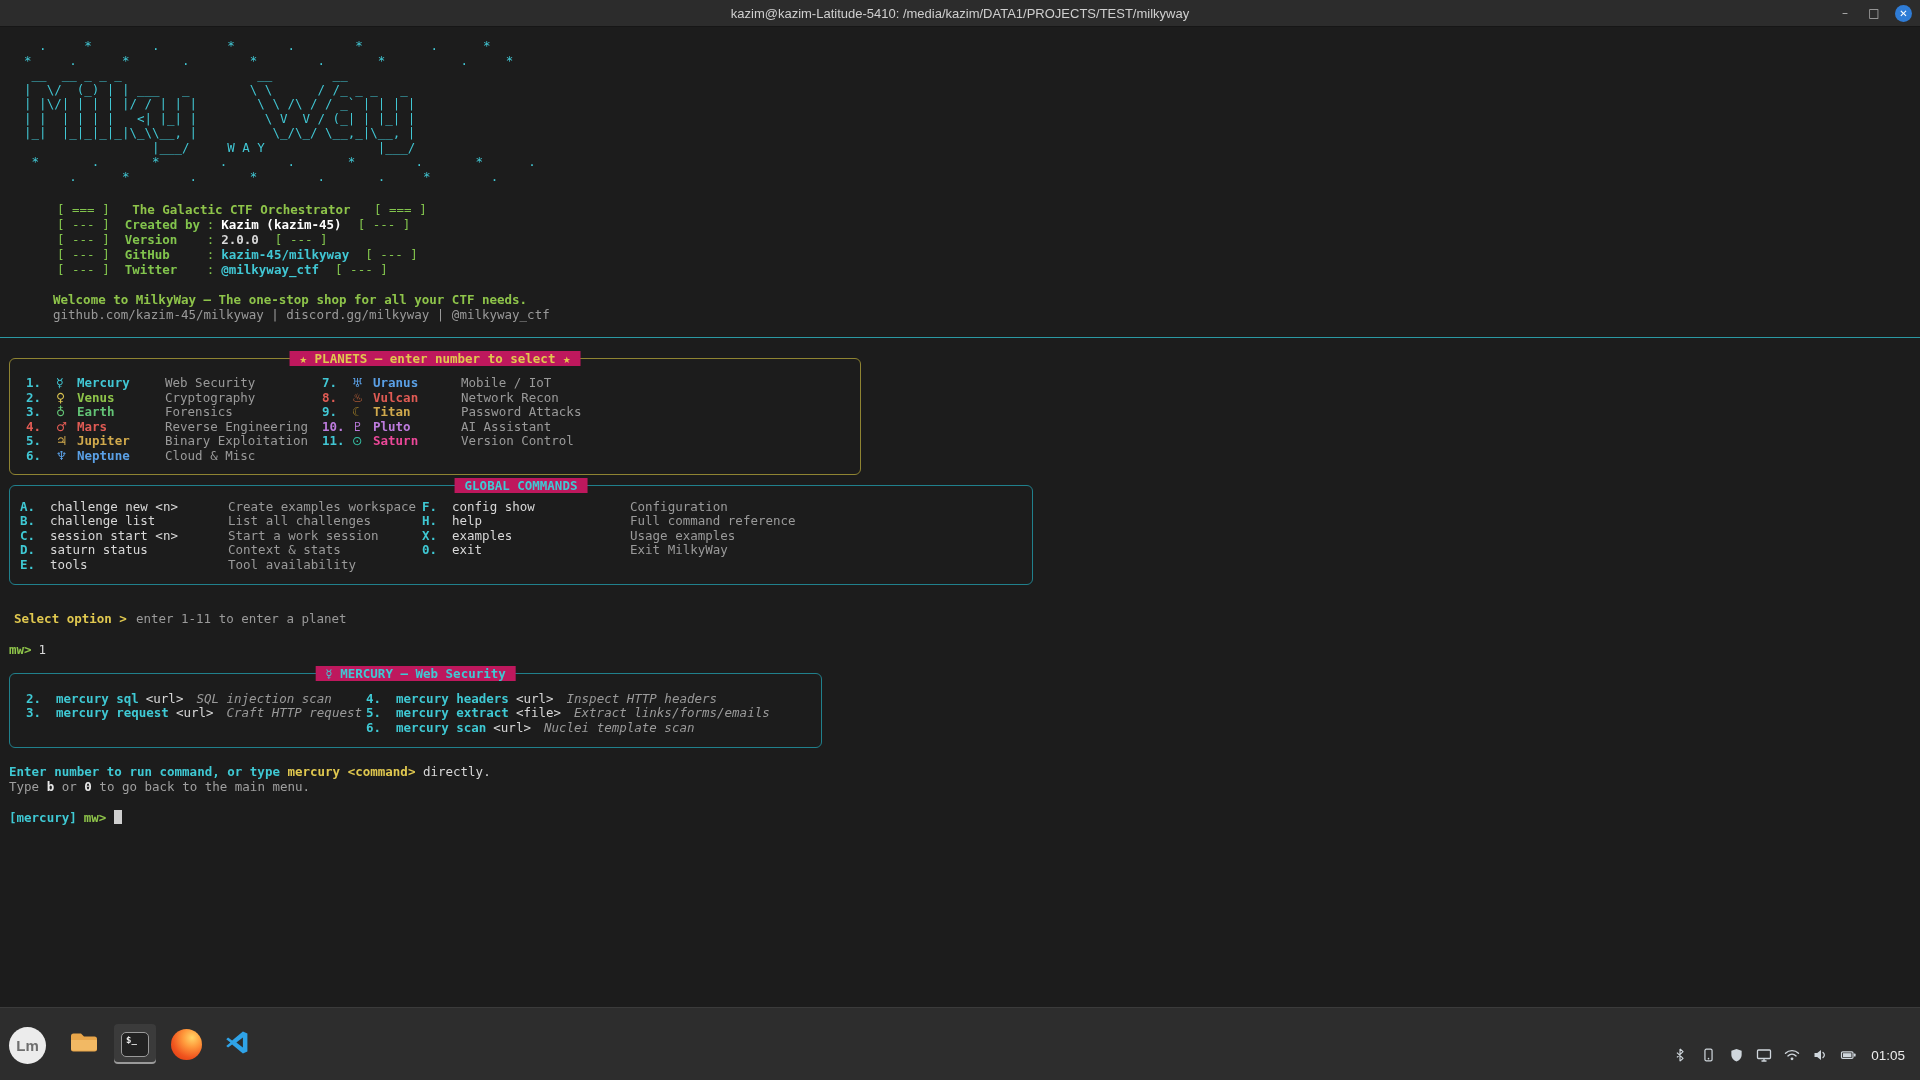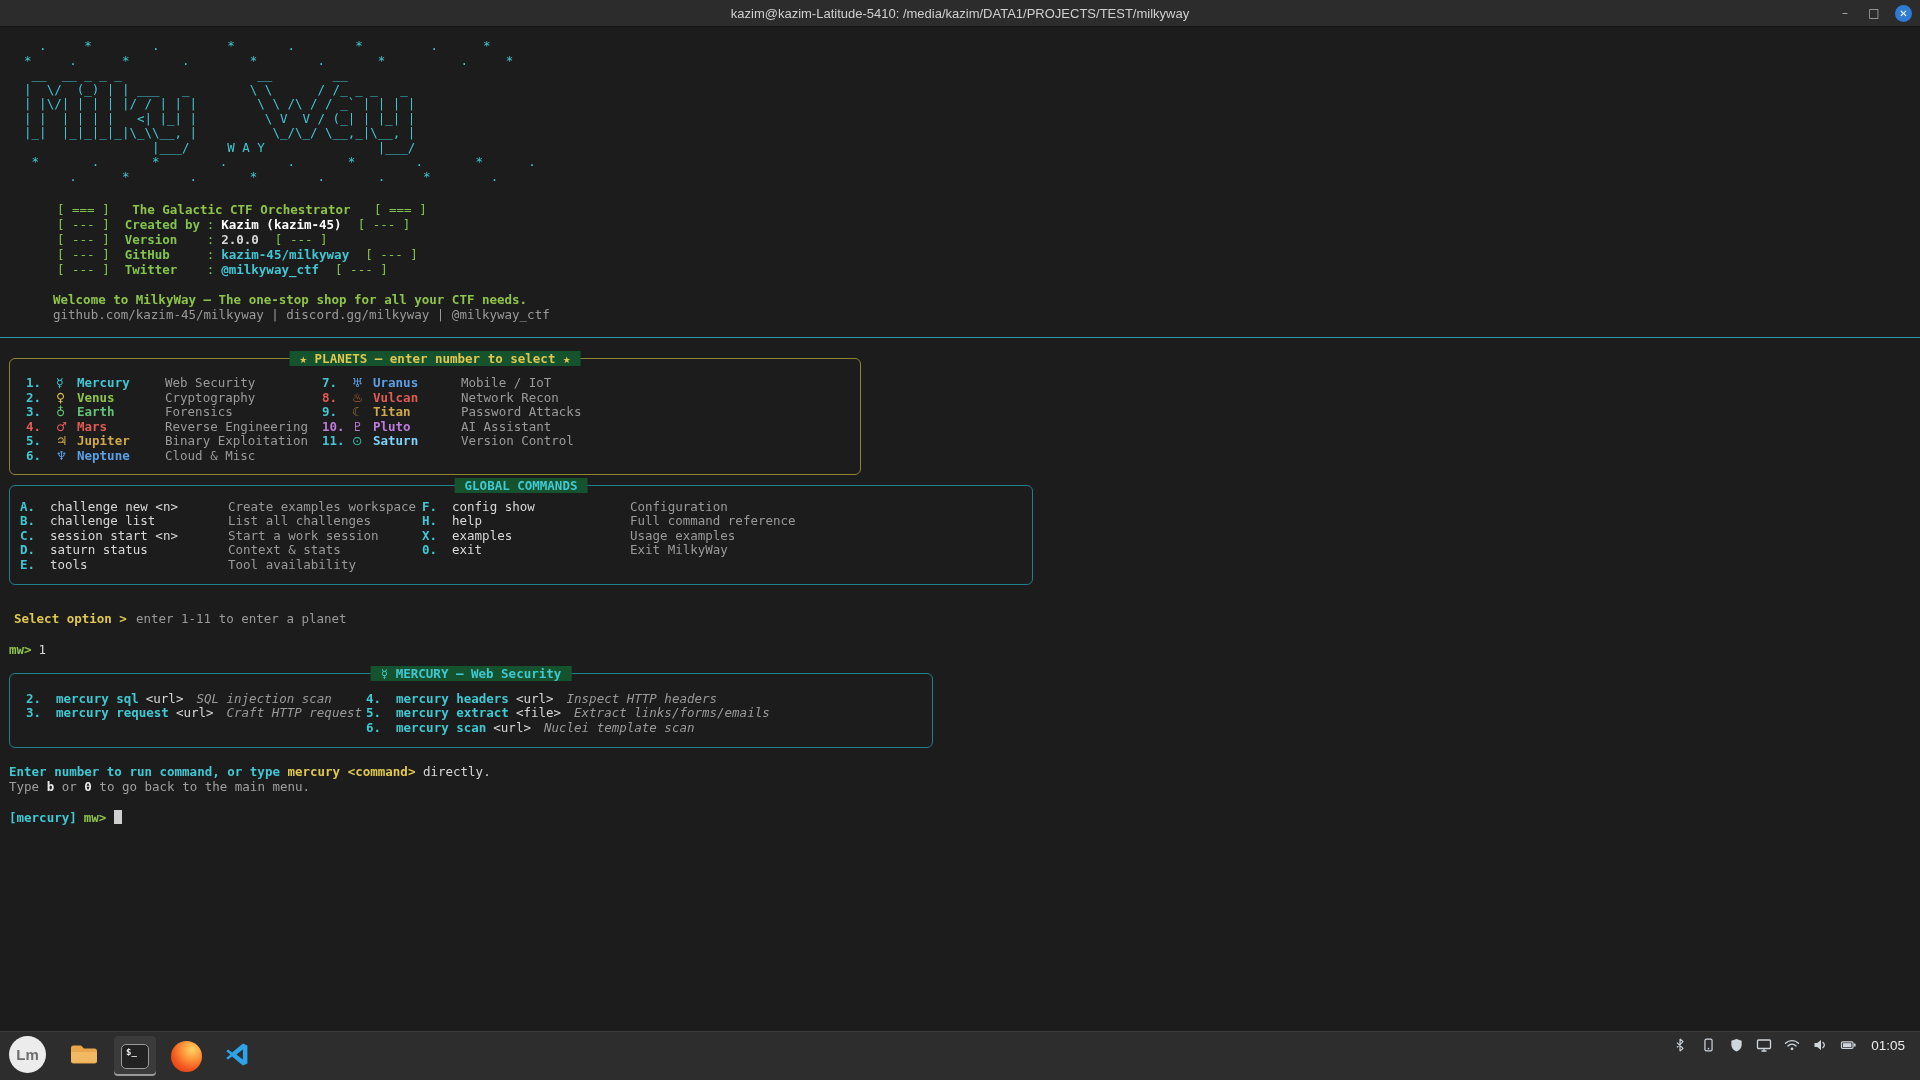--- a/index.html
+++ b/index.html
@@ -41,21 +41,21 @@
   .ibr2   { margin-left: 16px; }
 
   .welcome { margin: 15px 0 0 44px; font-weight: bold; color: #8ec44a; }
   .links   { margin: 0 0 0 44px; color: #9a9a9a; }
 
   .separator { border: none; border-top: 1px solid #2b99a3; margin: 15px 0 20px -9px; width: 1920px; }
 
   .tbox { position: relative; border: 1px solid; border-radius: 6px; }
   .box-title {
     position: absolute; top: -8px; left: 50%; transform: translateX(-50%);
-    background: #14532d; padding: 0 10px; font-weight: bold; white-space: pre;
+    background: #be185d; padding: 0 10px; font-weight: bold; white-space: pre;
     font-family: "DejaVu Sans Mono", "DejaVu Sans", monospace;
   }
   .two-col { display: grid; }
 
   .planets-box { width: 852px; border-color: #8f8432; padding: 17px 0 10px 16px; margin: 6px 0 10px 0; }
   .planets-title { color: #e0c84f; }
   .planets-grid { grid-template-columns: 296px 1fr; }
   .prow { display: grid; grid-template-columns: 30px 21px 88px auto; line-height: 14.6px; }
   .pnum, .pname { font-weight: bold; }
   .pglyph { font-family: "DejaVu Sans", "DejaVu Sans Mono", sans-serif; }
@@ -72,41 +72,41 @@
   .select-line { margin: 0 0 16px 5px; }
   .sel-label { color: #e0c84f; font-weight: bold; }
   .sel-hint  { color: #9a9a9a; margin-left: 9px; }
 
   .prompt-line { margin: 0 0 16px 0; }
   .pp-green { color: #8ec44a; font-weight: bold; }
   .pp-cyan  { color: #3fc9d4; font-weight: bold; }
   .pp-input { color: #d8d8d8; margin-left: 7px; }
   .pp-sp    { margin-left: 7px; }
 
-  .mercury-box { width: 924px; border-color: #20808c; padding: 18px 0 12px 16px; margin: 4px 0 16px 0; }
+  .mercury-box { width: 813px; border-color: #20808c; padding: 18px 0 12px 16px; margin: 4px 0 16px 0; }
   .merc-grid { grid-template-columns: 340px 1fr; }
   .mrow { line-height: 14.6px; }
   .mnum { display: inline-block; width: 30px; color: #3fc9d4; font-weight: bold; }
   .mcmd { color: #3fc9d4; font-weight: bold; }
   .marg { color: #d8d8d8; margin-left: 7px; }
   .mdesc{ color: #9a9a9a; font-style: italic; margin-left: 13px; }
 
   .hint-line { line-height: 15px; }
   .h-c { color: #3fc9d4; font-weight: bold; }
   .h-y { color: #e0c84f; font-weight: bold; }
   .h-w { color: #d8d8d8; }
   .hint2 { color: #9f9f9f; line-height: 15px; }
   .h-key { color: #e8e8e8; font-weight: bold; }
 
   .cursor { display: inline-block; width: 8px; height: 14px; background: #cfcfcf; vertical-align: -2px; margin-left: 8px; }
 
   
   .taskbar {
     flex: 0 0 47px; background: #2d2d2d; border-top: 1px solid #3b3b3b;
-    display: flex; align-items: flex-start; padding: 4px 9px; gap: 9px;
+    display: flex; align-items: flex-end; padding: 16px 9px; gap: 9px;
   }
   .menu-btn { width: 37px; height: 37px; border-radius: 50%; background: #ececec;
     display: flex; align-items: center; justify-content: center; margin-right: 8px; cursor: pointer; }
   .menu-logo { font-family: "Liberation Sans", sans-serif; font-weight: bold; color: #6e6e6e; font-size: 15px; }
   .app { width: 42px; height: 40px; display: flex; align-items: center; justify-content: center; border-radius: 4px; cursor: pointer; }
   .app.active { background: #3b3b3b; box-shadow: inset 0 -2px 0 #9a9a9a; }
   .term-box { width: 28px; height: 25px; background: #222; border: 1.5px solid #9a9a9a; border-radius: 5px;
     color: #eee; font-size: 9px; font-weight: bold; padding: 2px 0 0 4px; line-height: 10px; }
   .ff-circle { width: 31px; height: 31px; border-radius: 50%;
     background: radial-gradient(circle at 68% 28%, #ffd567 0%, #ff9a3c 30%, #f0541e 65%, #d8330f 100%); }
@@ -226,21 +226,21 @@
           </div>
         <div class="prow">
             <span class="pnum" style="color: rgb(189, 123, 221);">10.</span>
             <span class="pglyph" style="color: rgb(189, 123, 221);">♇</span>
             <span class="pname" style="color: rgb(189, 123, 221);">Pluto</span>
             <span class="pdesc">AI Assistant</span>
           </div>
         <div class="prow">
             <span class="pnum" style="color: rgb(65, 199, 212);">11.</span>
             <span class="pglyph" style="color: rgb(53, 192, 165);">⊙</span>
-            <span class="pname" style="color: #7dd3fc;">Saturn</span>
+            <span class="pname" style="color: #ec4899;">Saturn</span>
             <span class="pdesc">Version Control</span>
           </div>
       </div>
     </div>
   </div>
 
   <div class="tbox commands-box">
     <span class="box-title cyan-title">GLOBAL COMMANDS</span>
     <div class="two-col cmd-grid">
       <div>

